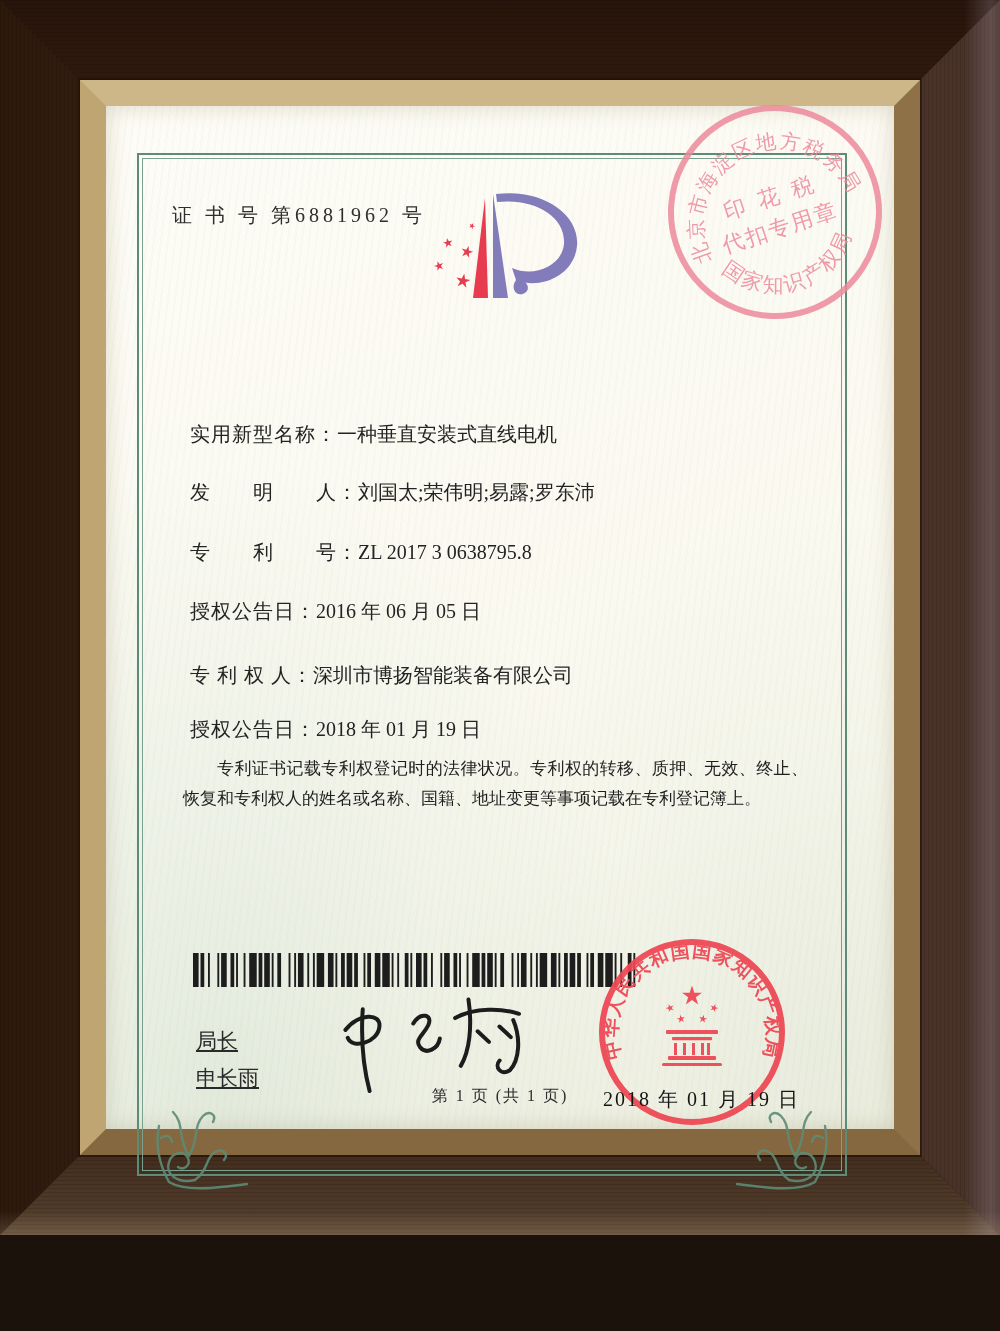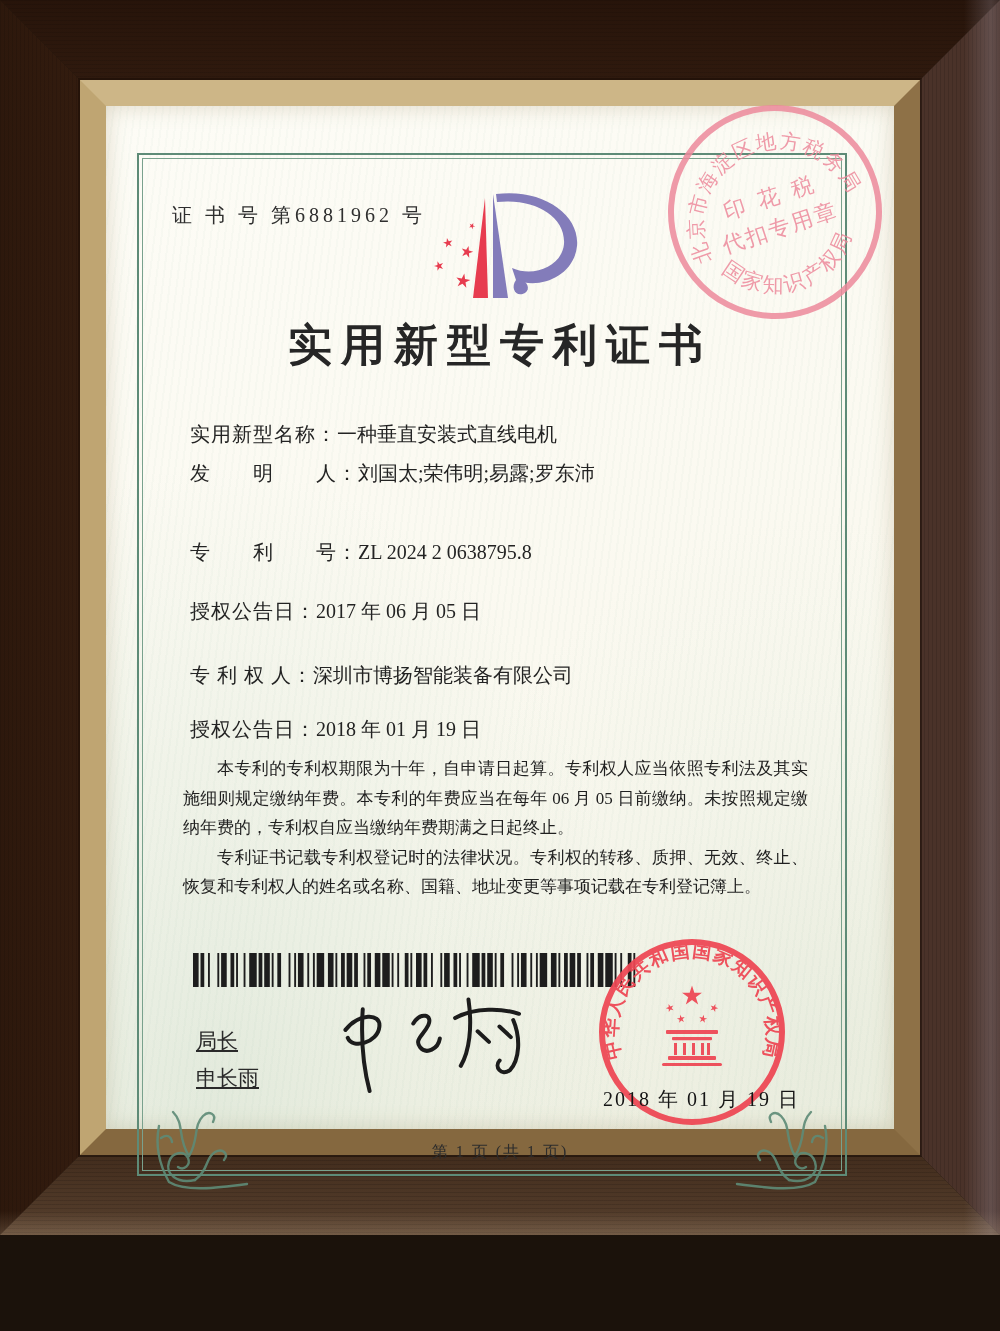--- a/index.html
+++ b/index.html
@@ -55,21 +55,21 @@
   .flabel{letter-spacing:1px;}
   .paras{position:absolute;left:77px;top:648px;width:625px;font-size:17px;
       line-height:29.6px;color:#1f1f1f;text-align:justify;word-break:break-all;}
   .paras p{margin:0;text-indent:2em;}
   .barcode{position:absolute;left:87px;top:847px;}
   .officer{position:absolute;left:90px;top:916px;font-family:"Liberation Sans",sans-serif;
       font-size:21px;color:#2a2a2a;line-height:37px;text-decoration:underline;}
   .signature{position:absolute;left:212px;top:878px;}
   .sealwrap{position:absolute;left:486px;top:826px;width:200px;height:200px;}
   .seal-date{position:absolute;left:497px;top:980px;font-size:20px;letter-spacing:2px;color:#151515;}
-  .footer{position:absolute;left:0;top:1036px;width:100%;text-align:center;font-size:16px;
+  .footer{position:absolute;left:0;top:980px;width:100%;text-align:center;font-size:16px;
       letter-spacing:2px;color:#2c2c2c;}
   .stampwrap{position:absolute;left:549px;top:-14px;width:240px;height:240px;}
 </style>
 </head>
 <body>
 
 <div class="scene">
 
   <div class="wood">
     <div class="wood-strip wood-top"></div>
@@ -118,43 +118,41 @@
       </g>
       <g fill="#e73c4f">
         <use href="#star" transform="translate(42,40) scale(0.32) rotate(25)"></use>
         <use href="#star" transform="translate(18,57) scale(0.50) rotate(-12)"></use>
         <use href="#star" transform="translate(37,66) scale(0.62) rotate(15)"></use>
         <use href="#star" transform="translate(9,80) scale(0.50) rotate(-18)"></use>
         <use href="#star" transform="translate(33,95) scale(0.75) rotate(10)"></use>
       </g>
     </svg>
 
-    <h1 class="title">实用新型专利证书</h1>
 
     <div class="field" style="top:315px">
       <span class="flabel">实用新型名称：</span><span>一种垂直安装式直线电机</span>
     </div>
-    <div class="field" style="top:354px">
+    <div class="field" style="top:373px">
       <span class="flabel">发　　明　　人：</span><span>刘国太;荣伟明;易露;罗东沛</span>
     </div>
     <div class="field" style="top:433px">
-      <span class="flabel">专　　利　　号：</span><span>ZL 2024 2 0638795.8</span>
+      <span class="flabel">专　　利　　号：</span><span>ZL 2017 3 0638795.8</span>
     </div>
     <div class="field" style="top:492px">
-      <span class="flabel">授权公告日：</span><span>2017 年 06 月 05 日</span>
+      <span class="flabel">授权公告日：</span><span>2016 年 06 月 05 日</span>
     </div>
     <div class="field" style="top:556px">
       <span class="flabel">专 利 权 人：</span><span>深圳市博扬智能装备有限公司</span>
     </div>
     <div class="field" style="top:610px">
       <span class="flabel">授权公告日：</span><span>2018 年 01 月 19 日</span>
     </div>
 
     <div class="paras">
-      <p>本专利的专利权期限为十年，自申请日起算。专利权人应当依照专利法及其实施细则规定缴纳年费。本专利的年费应当在每年 06 月 05 日前缴纳。未按照规定缴纳年费的，专利权自应当缴纳年费期满之日起终止。</p>
       <p>专利证书记载专利权登记时的法律状况。专利权的转移、质押、无效、终止、恢复和专利权人的姓名或名称、国籍、地址变更等事项记载在专利登记簿上。</p>
     </div>
 
     <svg class="barcode" width="448" height="34">
         <rect x="0.00" y="0" width="5.62" height="34" fill="#1d1d1d"></rect>
         <rect x="7.50" y="0" width="3.75" height="34" fill="#1d1d1d"></rect>
         <rect x="14.99" y="0" width="1.87" height="34" fill="#1d1d1d"></rect>
         <rect x="24.36" y="0" width="1.87" height="34" fill="#1d1d1d"></rect>
         <rect x="28.11" y="0" width="5.62" height="34" fill="#1d1d1d"></rect>
         <rect x="37.48" y="0" width="3.75" height="34" fill="#1d1d1d"></rect>

